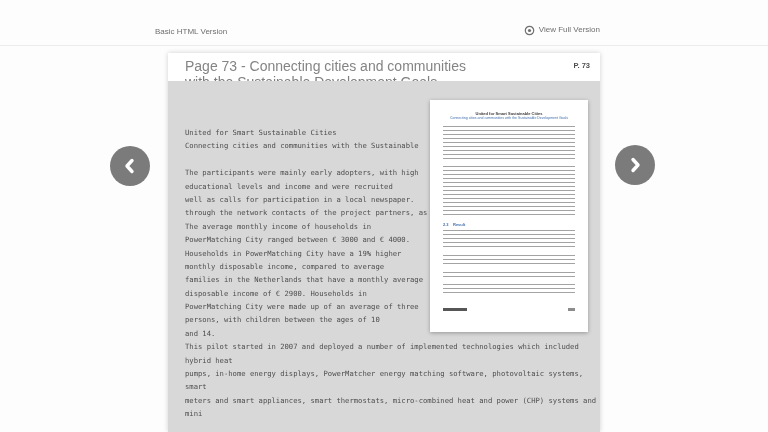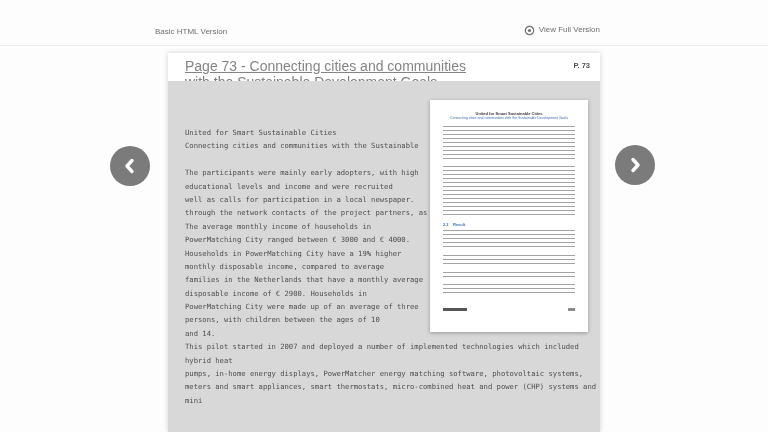--- a/index.html
+++ b/index.html
@@ -18,21 +18,21 @@
          background:#7b7b7b; border:none; cursor:pointer;
          display:flex; align-items:center; justify-content:center; }
   .nav.prev { left:110px; top:146px; }
   .nav.next { left:615px; top:145px; }
 
   
   .card { position:absolute; left:168px; top:53px; width:432px; height:379px;
           box-shadow:0 0 5px rgba(0,0,0,0.18); background:#d8d8d8; }
   .titlebar { position:relative; width:432px; height:28px; background:#ffffff; overflow:hidden; }
   .title-l1 { padding:5px 0 0 17px; font-size:14px; line-height:16px; color:#848484;
-              white-space:nowrap;text-decoration:underline; }
+              white-space:nowrap; }
   .title-l2 { margin-left:17px; font-size:14px; line-height:17px; color:#7e7e7e;
               white-space:nowrap; }
   .page-badge { position:absolute; right:10px; top:8px; font-size:7.5px; font-weight:bold;
                 color:#4f4f4f; }
 
   .panel { position:relative; width:432px; height:351px; background:#d8d8d8; overflow:hidden; }
 
   
   .mono { position:absolute; left:17px; top:45px; width:410px;
           font-family:"DejaVu Sans Mono", monospace; font-size:7.2px; color:#4d4d4d; }
@@ -125,18 +125,19 @@
       <div class="mline">Households in PowerMatching City have a 19% higher</div>
       <div class="mline">monthly disposable income, compared to average</div>
       <div class="mline">families in the Netherlands that have a monthly average</div>
       <div class="mline">disposable income of € 2900. Households in</div>
       <div class="mline">PowerMatching City were made up of an average of three</div>
       <div class="mline">persons, with children between the ages of 10</div>
       <div class="mline">and 14.</div>
       <div class="mline">This pilot started in 2007 and deployed a number of implemented technologies which included</div>
       <div class="mline">hybrid heat</div>
       <div class="mline">pumps, in-home energy displays, PowerMatcher energy matching software, photovoltaic systems,</div>
+      <div class="mline">smart</div>
       <div class="mline">meters and smart appliances, smart thermostats, micro-combined heat and power (CHP) systems and</div>
       <div class="mline">mini</div>
     </div>
 
   </div>
 </div>
 
 </body></html>

